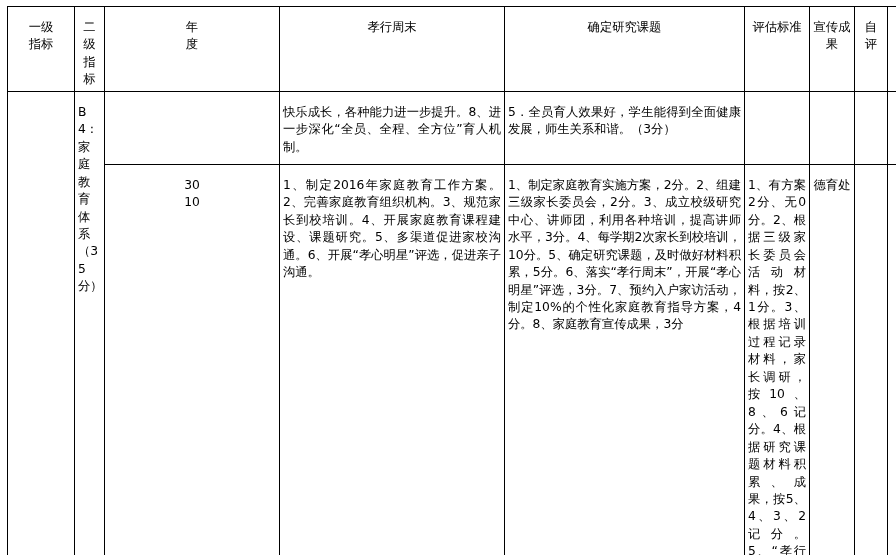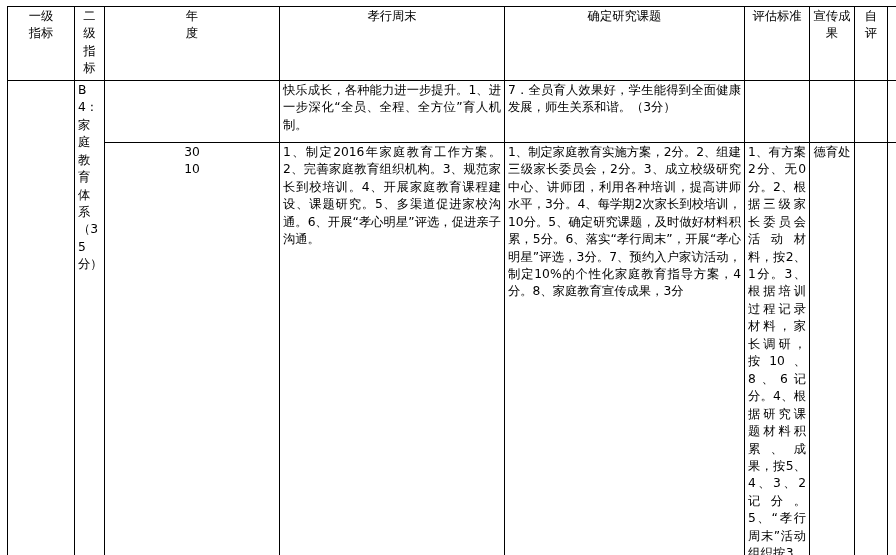--- a/index.html
+++ b/index.html
@@ -25,21 +25,21 @@
     border-collapse: collapse;
     table-layout: fixed;
     margin-left: 7px;
     margin-top: 6px;
     width: 882px;
     border: 1px solid #000;
   }
   table.rubric td, table.rubric th {
     border: 1px solid #000;
     vertical-align: top;
-    padding: 1px 3px 2px 3px;
+    padding: 12px 3px 2px 3px;
     font-weight: normal;
     font-size: 12.3px;
     line-height: 1.42;
     letter-spacing: 0px;
     word-break: break-all;
     overflow: hidden;
   }
   
   col.c-l1    { width: 67px; }
   col.c-l2    { width: 30px; }
@@ -143,22 +143,22 @@
             <div>复</div>
             <div>评</div>
           </th>
       </tr>
     </thead>
     <tbody>
       <tr class="r-top">
         <td class="blank-cell" rowspan="4"></td>
         <td class="idx-cell" rowspan="4">B4：家庭教育体系（35分）</td>
         <td class="year-cell"></td>
-        <td class="body-cell goal-cell">快乐成长，各种能力进一步提升。1、进一步深化“全员、全程、全方位”育人机制。</td>
-        <td class="body-cell">7．全员育人效果好，学生能得到全面健康发展，师生关系和谐。（3分）</td>
+        <td class="body-cell goal-cell">快乐成长，各种能力进一步提升。8、进一步深化“全员、全程、全方位”育人机制。</td>
+        <td class="body-cell">5．全员育人效果好，学生能得到全面健康发展，师生关系和谐。（3分）</td>
         <td class="body-cell"></td>
         <td class="dept-cell"></td>
         <td class="center-mid"></td>
         <td class="center-mid"></td>
       </tr>
       <tr class="r-2016">
         <td class="year-cell">
             <div>30</div>
             <div>10</div>
           </td>

